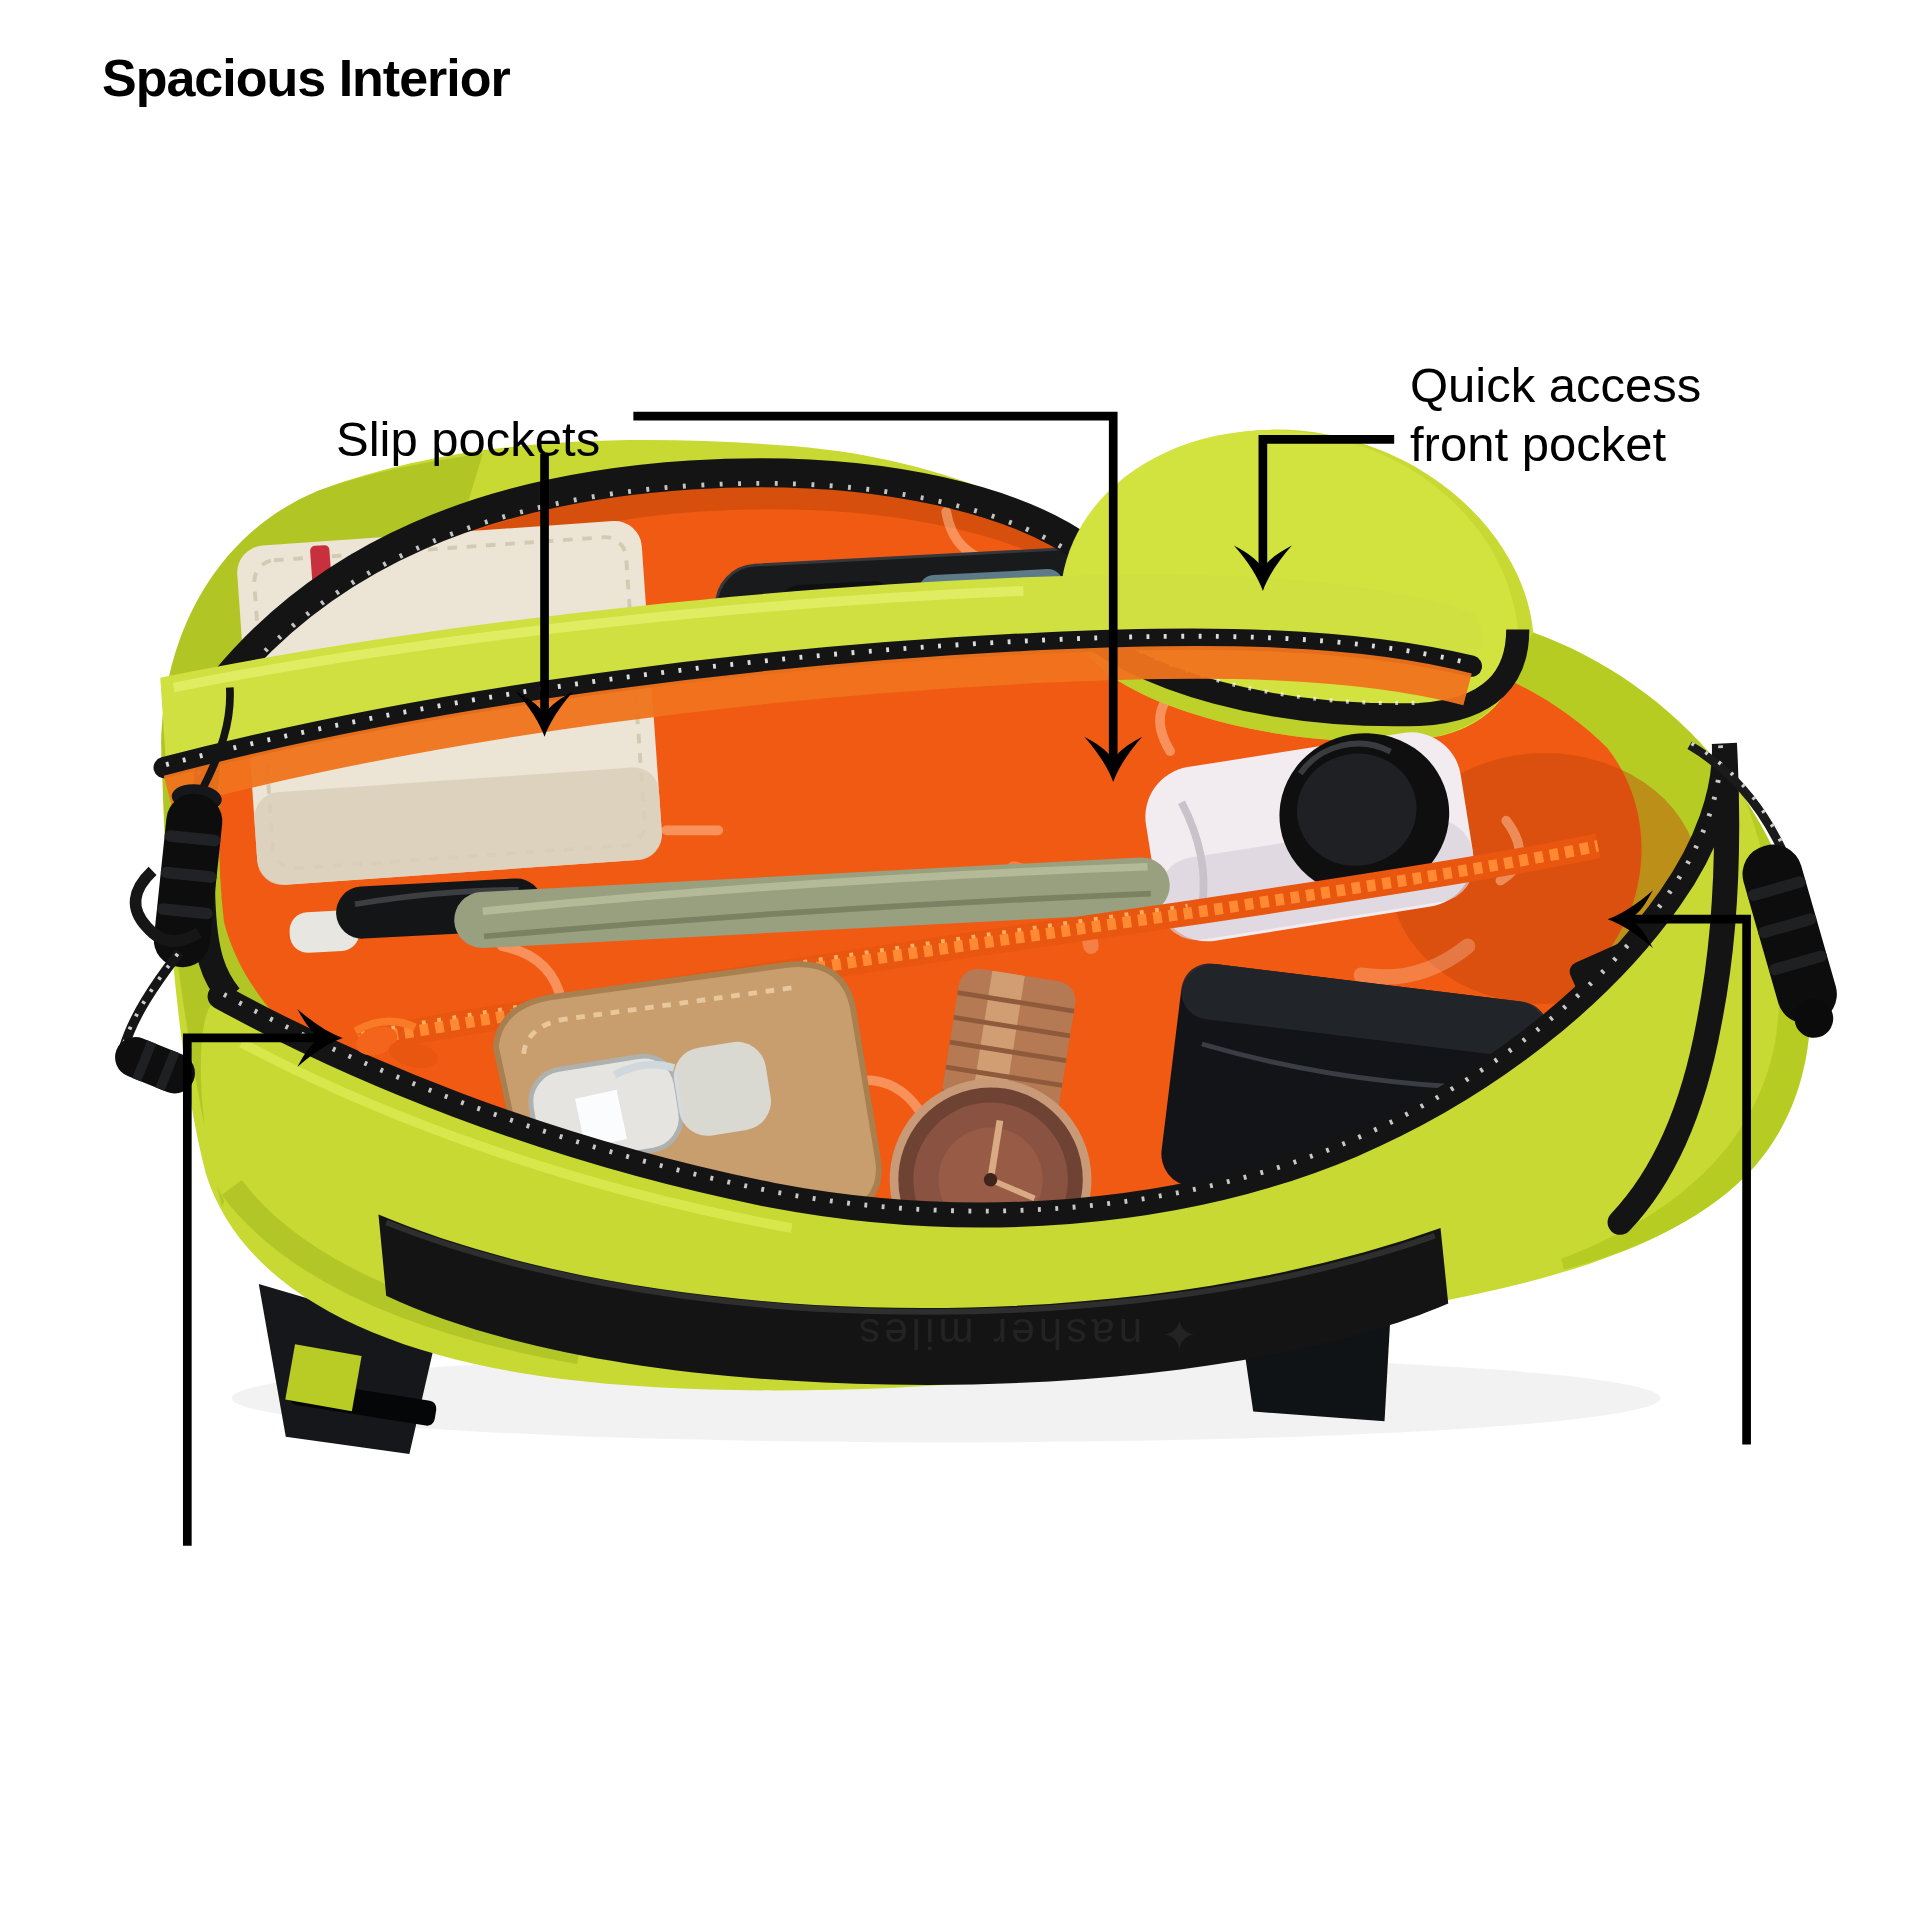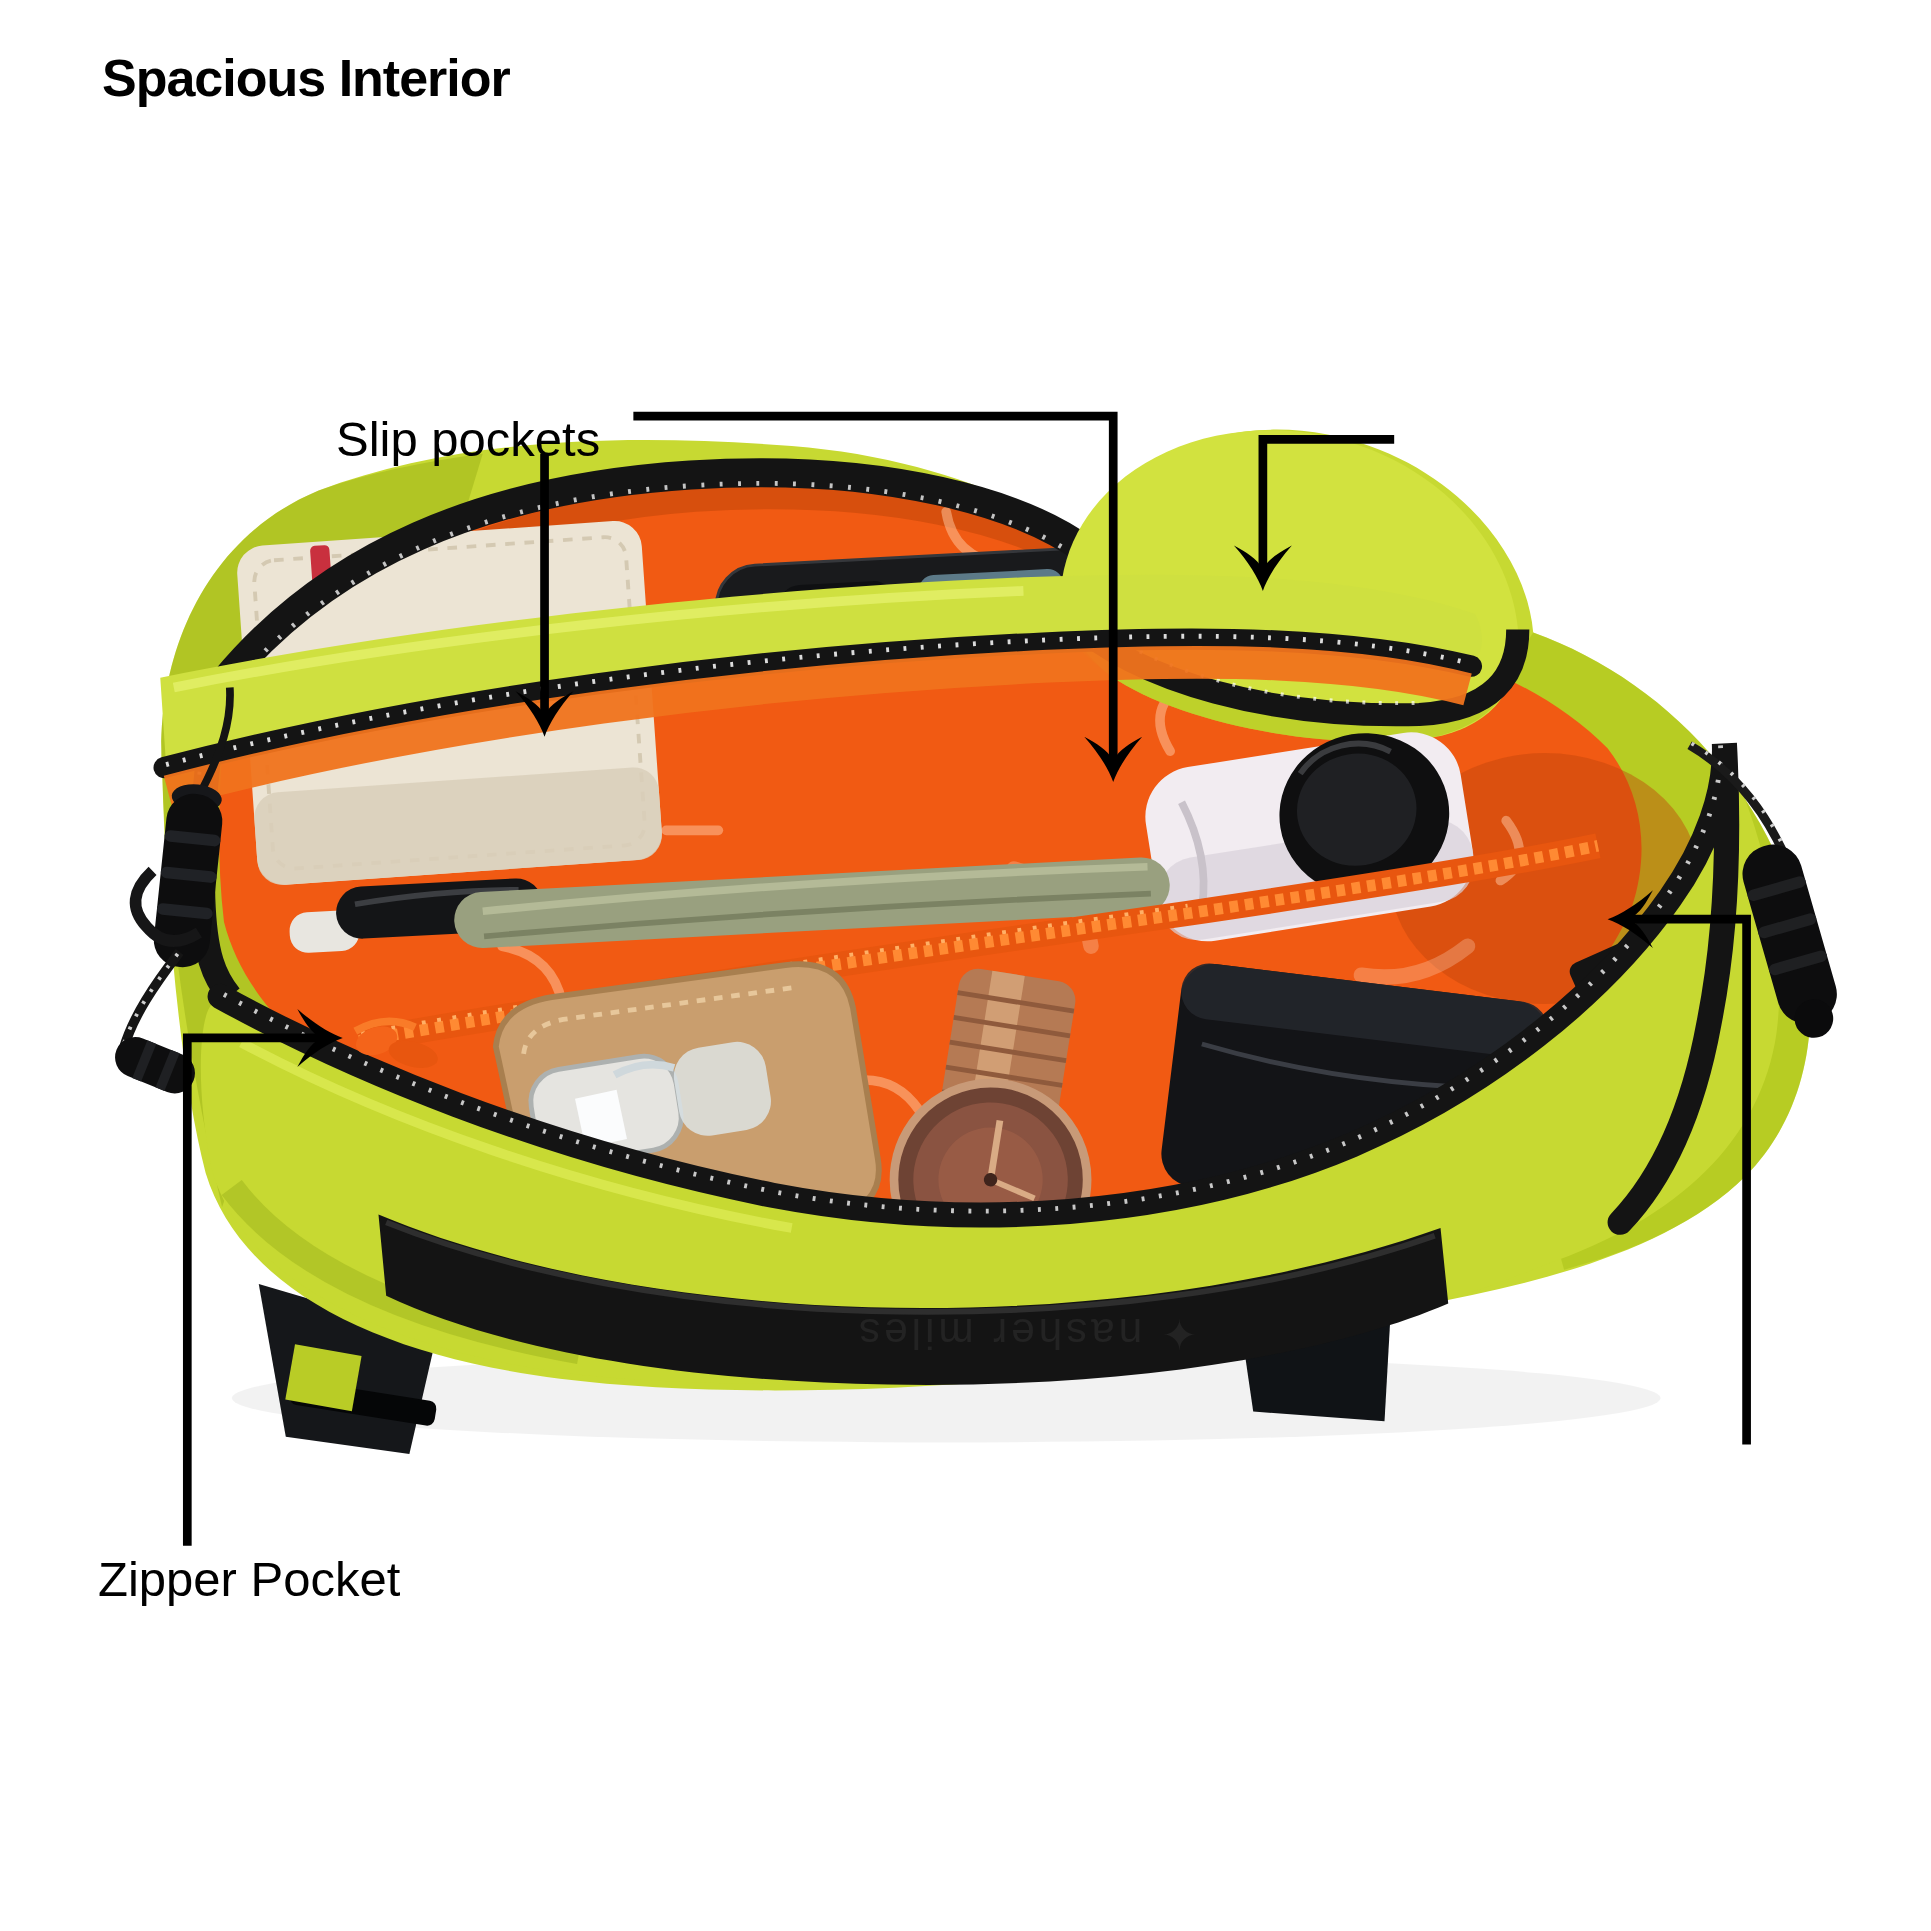--- a/index.html
+++ b/index.html
@@ -273,20 +273,21 @@
       </g>
     </g>
   </svg>
 
   <div class="page-title">Spacious Interior</div>
 
   <div class="callout-label lbl-slip">
     <span>Slip pockets</span>
   </div>
 
-
-
-  <div class="callout-label lbl-zip">
-    <span>Zipper Pocket</span>
+  <div class="callout-label lbl-quick">
+    <span style="display:block">Quick access</span>
+    <span style="display:block">front pocket</span>
   </div>
 
+
+
 </div>
 
 
 </body></html>

